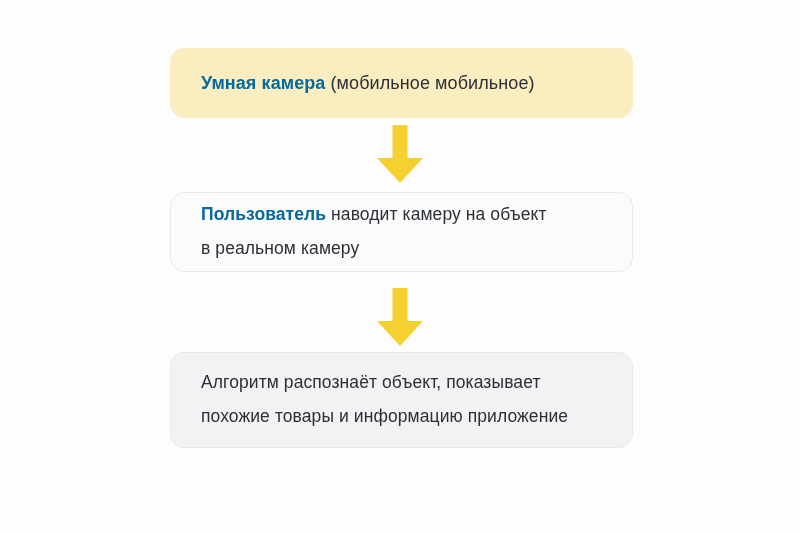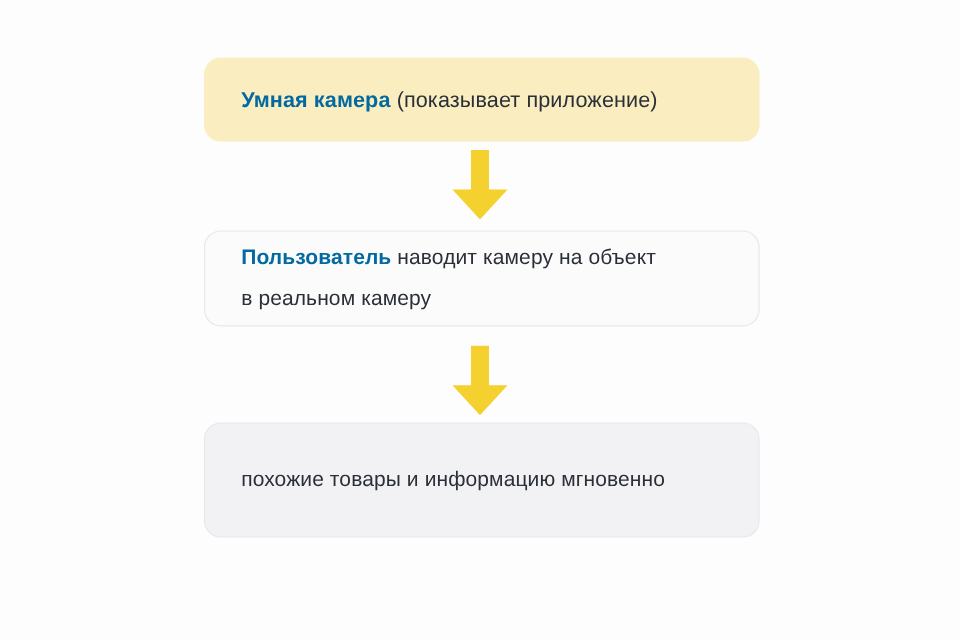--- a/index.html
+++ b/index.html
@@ -86,21 +86,21 @@
 
   .arrow svg { display: block; width: 100%; height: 100%; }
 </style>
 </head>
 <body>
 
 <div id="flow-canvas">
 
   <div class="node" id="node-camera">
     <div class="node-line">
-      <span class="lead">Умная камера</span><span> (показывает приложение)</span>
+      <span class="lead">Умная камера</span><span> (мобильное мобильное)</span>
     </div>
   </div>
 
   <div class="arrow" id="arrow-1">
     <svg viewBox="0 0 46 58" xmlns="http://www.w3.org/2000/svg">
       <path d="M15.5 0 H30.5 V33 H46 L23 58 L0 33 H15.5 Z" fill="#f5d130"></path>
     </svg>
   </div>
 
   <div class="node" id="node-user">
@@ -110,16 +110,17 @@
     <div class="node-line">в реальном камеру</div>
   </div>
 
   <div class="arrow" id="arrow-2">
     <svg viewBox="0 0 46 58" xmlns="http://www.w3.org/2000/svg">
       <path d="M15.5 0 H30.5 V33 H46 L23 58 L0 33 H15.5 Z" fill="#f5d130"></path>
     </svg>
   </div>
 
   <div class="node" id="node-algorithm">
-    <div class="node-line">похожие товары и информацию мгновенно</div>
+    <div class="node-line">Алгоритм распознаёт объект, показывает</div>
+    <div class="node-line">похожие товары и информацию приложение</div>
   </div>
 
 </div>
 
 </body></html>

